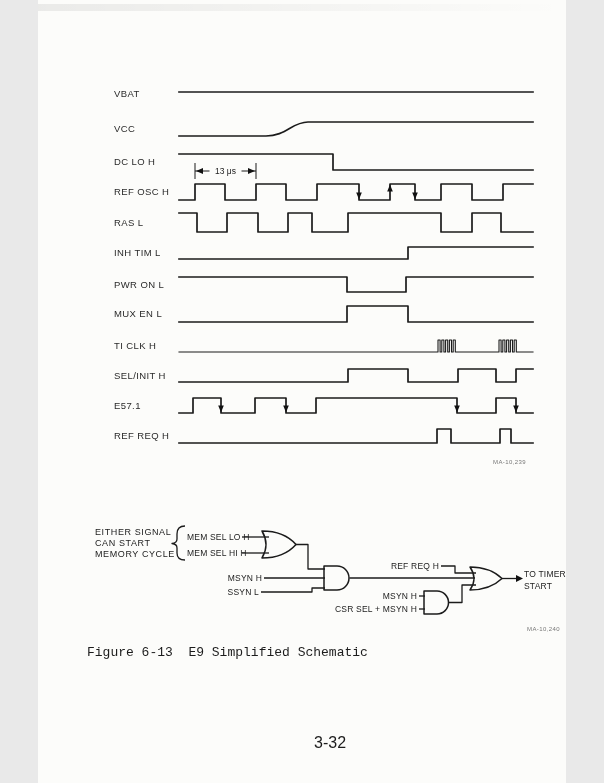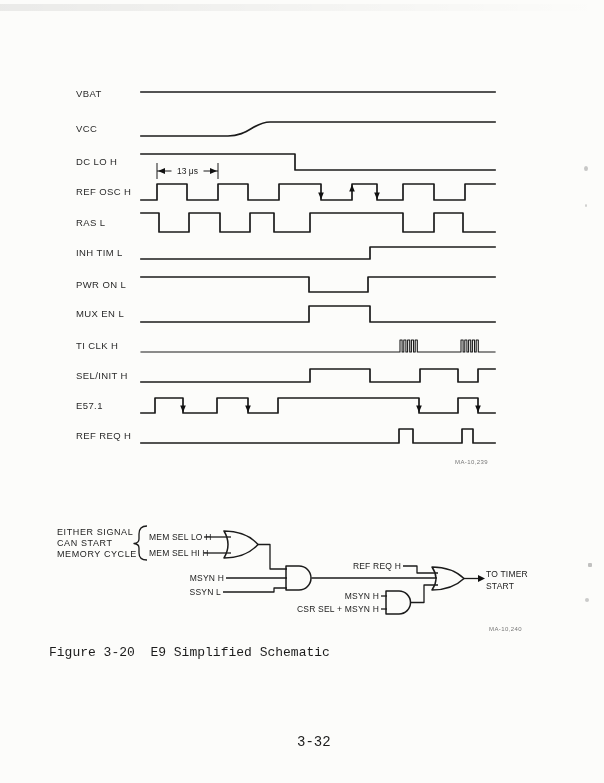--- a/index.html
+++ b/index.html
@@ -1,17 +1,17 @@
 <!DOCTYPE html>
 <html><head>
 <meta charset="utf-8">
 <style>
   html,body{margin:0;padding:0;background:#e9e9e9;}
   .page{
-    position:relative;width:604px;height:783px;margin:0 auto;
+    position:relative;width:528px;height:783px;margin:0 auto;
     background:#fcfcfa;overflow:hidden;
     font-family:"Liberation Sans",sans-serif;color:#1e1e1e;
   }
   .top-smudge{position:absolute;left:0;top:4px;width:100%;height:7px;
     background:linear-gradient(to right,rgba(0,0,0,.07),rgba(0,0,0,.03) 55%,rgba(0,0,0,0));}
   svg{position:absolute;left:0;top:0;}
   .wave{fill:none;stroke:#1b1b1b;stroke-width:1.7;stroke-linejoin:round;stroke-linecap:square;}
   .wave.thin{stroke-width:1.1;}
   .arrowhead{fill:#111;stroke:none;}
   .sig-label{font-family:"Liberation Sans",sans-serif;font-size:9.5px;fill:#2a2a2a;letter-spacing:.4px;}
@@ -23,21 +23,21 @@
   .sch-note{font-family:"Liberation Sans",sans-serif;font-size:9px;fill:#222;letter-spacing:.6px;}
   .ma-num{font-family:"Liberation Sans",sans-serif;font-size:6px;fill:#777;letter-spacing:.4px;}
   .caption{
     position:absolute;font-family:"Liberation Mono","DejaVu Sans Mono",monospace;
     font-size:13px;color:#1c1c1c;white-space:pre;letter-spacing:0;
   }
   #caption-fig1{left:78px;top:471px;}
   #caption-fig2{left:49px;top:645px;}
   .page-number{
     position:absolute;left:276px;top:734px;
-    font-family:Liberation Mono, monospace;font-size:14px;color:#1c1c1c;margin-left:21px;
+    font-family:Liberation Sans, sans-serif;font-size:16px;color:#1c1c1c;
   }
   .speck{position:absolute;background:#9a9a9a;border-radius:50%;}
   #speck1{left:584px;top:166px;width:4px;height:5px;opacity:.55;}
   #speck2{left:585px;top:204px;width:2px;height:3px;opacity:.45;}
   #speck3{left:588px;top:563px;width:4px;height:4px;opacity:.6;border-radius:1px;}
   #speck4{left:585px;top:598px;width:4px;height:4px;opacity:.5;}
 </style>
 </head>
 <body>
 
@@ -117,20 +117,20 @@
       <path class="sch-gate" d="M386,591 H399 A11.5,11.5 0 0 1 399,614 H386 Z"></path>
       <path class="sch-gate" d="M432,567 Q452,567 464,578.5 Q452,590 432,590 Q440,578.5 432,567 Z"></path>
 
       <polygon class="arrowhead" points="478,575 478,582 485,578.5"></polygon>
       <text class="sch-label" x="486" y="577">TO TIMER</text>
       <text class="sch-label" x="486" y="589">START</text>
       <text class="ma-num" x="489" y="631">MA-10,240</text>
     </g>
   </svg>
 
-  <div class="caption" id="caption-fig2">Figure 3-20  E9 Simplified Schematic</div>
+  <div class="caption" id="caption-fig2">Figure 6-13  E9 Simplified Schematic</div>
   <div class="page-number">3-32</div>
 
   <div class="speck" id="speck1"></div>
   <div class="speck" id="speck2"></div>
   <div class="speck" id="speck3"></div>
   <div class="speck" id="speck4"></div>
 </div>
 
 </body></html>

